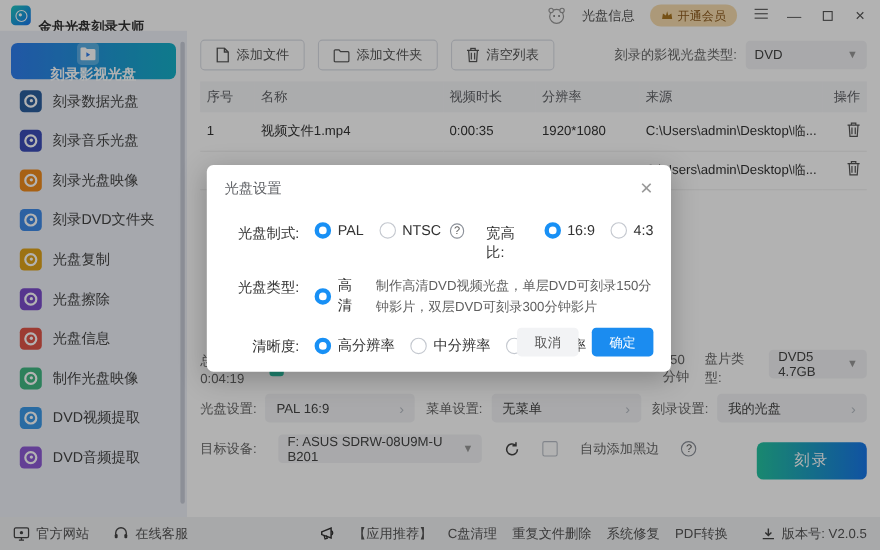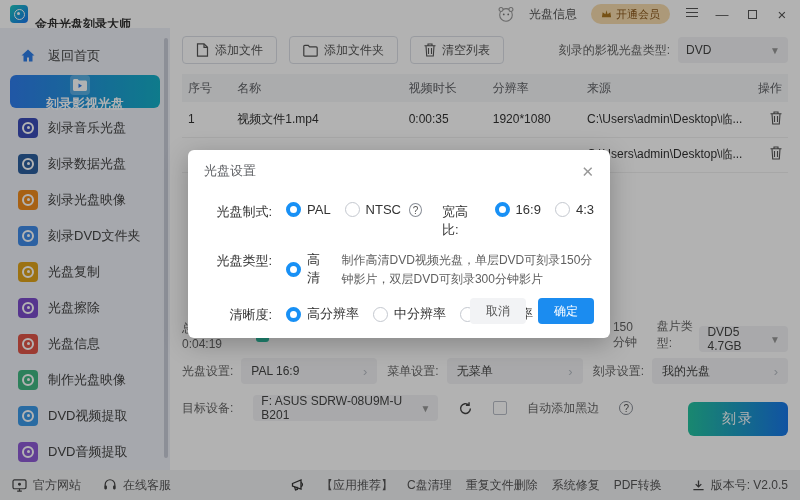--- a/index.html
+++ b/index.html
@@ -52,21 +52,21 @@
   table.files th { background:#f5f6f8; color:#606266; font-weight:normal; font-size:12px; height:28px; text-align:left; padding:0 6px; }
   table.files td { height:35px; border-bottom:1px solid #f0f0f0; color:#333; padding:0 6px; font-size:12px; }
   .c-idx{width:50px}.c-name{width:175px}.c-dur{width:85px}.c-res{width:95px}.c-src{width:160px}.c-op{width:40px;text-align:center}
 
   .bottom-controls { position:absolute; left:12px; right:12px; top:294px; }
   .slider-row { display:flex; align-items:center; height:26px; color:#666; }
   .slider-track { flex:0 0 355px; height:3px; background:#e4e7ed; border-radius:2px; margin:0 10px 0 10px; position:relative; }
   .slider-fill { position:absolute; left:0; top:0; height:3px; width:10px; background:#2dbfa2; border-radius:2px; }
   .slider-handle { position:absolute; left:8px; top:-5px; width:13px; height:13px; background:#2dbfa2; border-radius:3px; }
   .cap-text { margin-right:14px; color:#666; }
-  .disc-cap { display:flex; align-items:flex-end; gap:4px; color:#666; margin-left:auto; }
+  .disc-cap { display:flex; align-items:flex-start; gap:20px; color:#666; margin-left:auto; }
   .cap-drop { width:112px; }
 
   .settings-row { display:flex; align-items:center; gap:10px; margin-top:10px; height:26px; }
   .set-group { display:flex; align-items:center; gap:8px; flex:1; color:#666; }
   .set-pill { flex:1; display:flex; align-items:center; justify-content:space-between; background:#f2f3f5;
     border-radius:4px; height:26px; padding:0 10px; color:#444; }
   .set-pill .chev { color:#b7bcc4; font-size:13px; }
 
   .device-row { display:flex; align-items:center; gap:20px; margin-top:10px; height:28px; color:#666; }
   .dev-drop { width:185px; }
@@ -133,48 +133,40 @@
         <span>开通会员</span>
       </span>
       <span class="winbtn"><span class="burger"><i></i><i></i><i></i></span></span>
       <span class="winbtn">—</span>
       <span class="winbtn"><span class="maxbox"></span></span>
       <span class="winbtn" style="font-size:15px">×</span>
     </div>
   </div>
 
   <div class="sidebar">
-    <div class="side-item">
-      <span class="s-ico ic-none">
-        <svg width="16" height="16" viewBox="0 0 16 16">
-            <path d="M8 1.5L1.5 7.5h2v6h3.5v-4h2v4h3.5v-6h2z" fill="#2e7fe8"></path>
-          </svg>
-      </span>
-        <span>返回首页</span>
-    </div>
     <div class="side-item active">
       <span class="s-ico ic-act">
         <svg width="14" height="12" viewBox="0 0 14 12">
             <path d="M0 1.5C0 .7.7 0 1.5 0h3l1.5 1.5h6.5c.8 0 1.5.7 1.5 1.5v7.5c0 .8-.7 1.5-1.5 1.5h-11C.7 12 0 11.3 0 10.5z" fill="#fff"></path>
             <path d="M5.5 4.5l3.5 2.2-3.5 2.2z" fill="#2f7ded"></path>
           </svg>
       </span>
         <span>刻录影视光盘</span>
     </div>
     <div class="side-item">
+      <span class="s-ico ic-data">
+          <span class="disc"></span>
+        </span>
+      <span>刻录数据光盘</span>
+    </div>
+    <div class="side-item">
       <span class="s-ico ic-music">
           <span class="disc"></span>
         </span>
       <span>刻录音乐光盘</span>
-    </div>
-    <div class="side-item">
-      <span class="s-ico ic-data">
-          <span class="disc"></span>
-        </span>
-      <span>刻录数据光盘</span>
     </div>
     <div class="side-item">
       <span class="s-ico ic-img">
           <span class="disc"></span>
         </span>
       <span>刻录光盘映像</span>
     </div>
     <div class="side-item">
       <span class="s-ico ic-dvdf">
           <span class="disc"></span>

